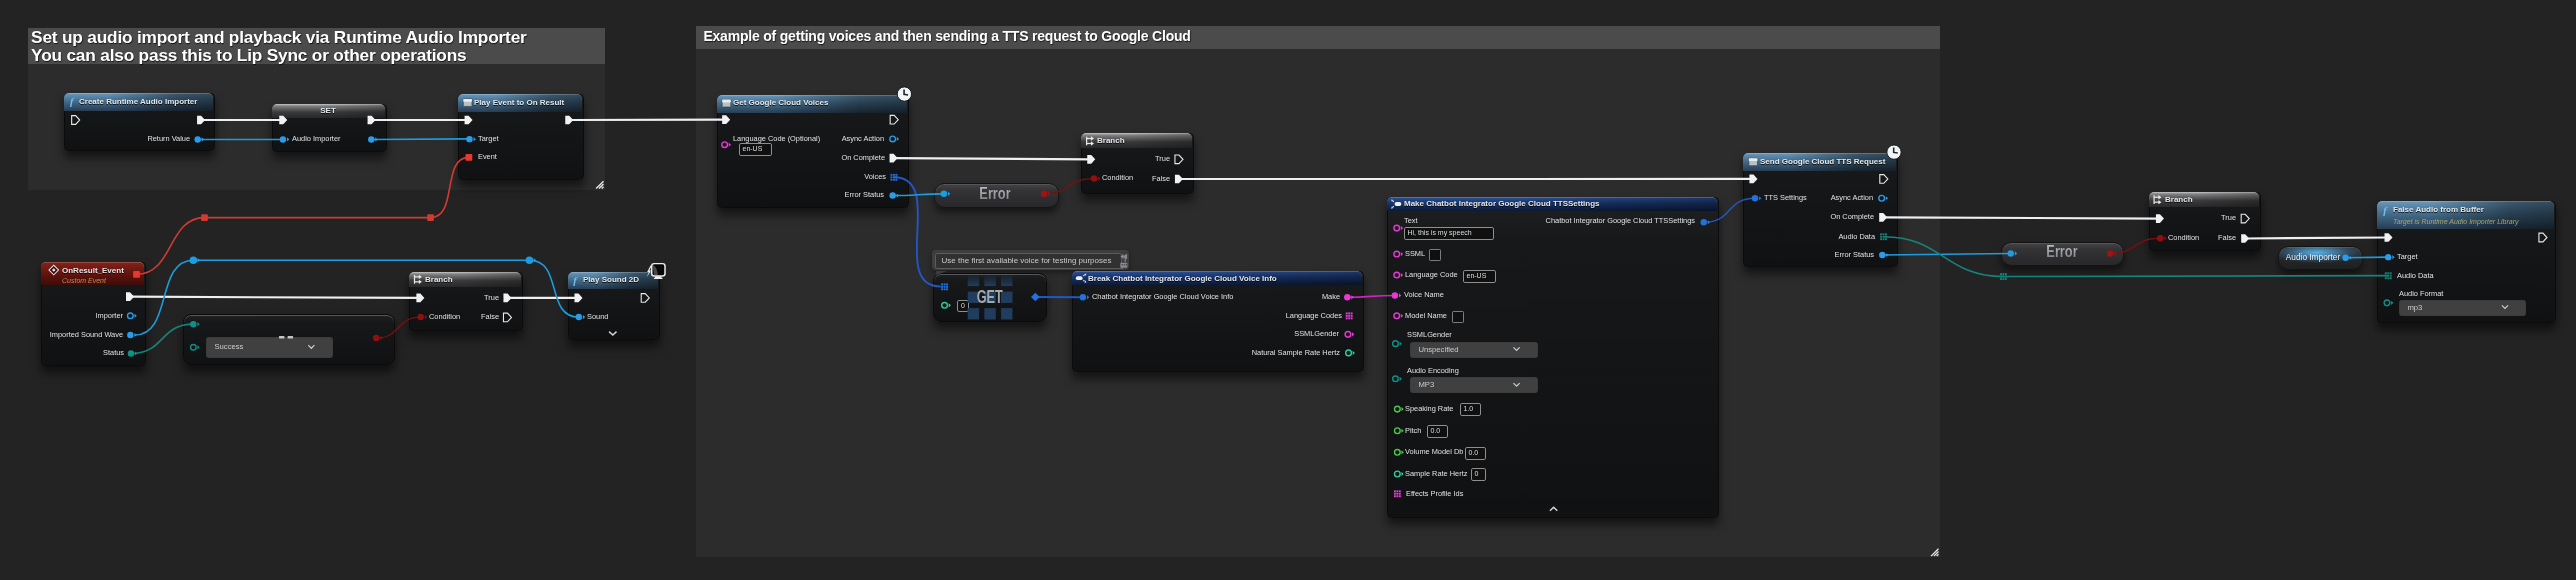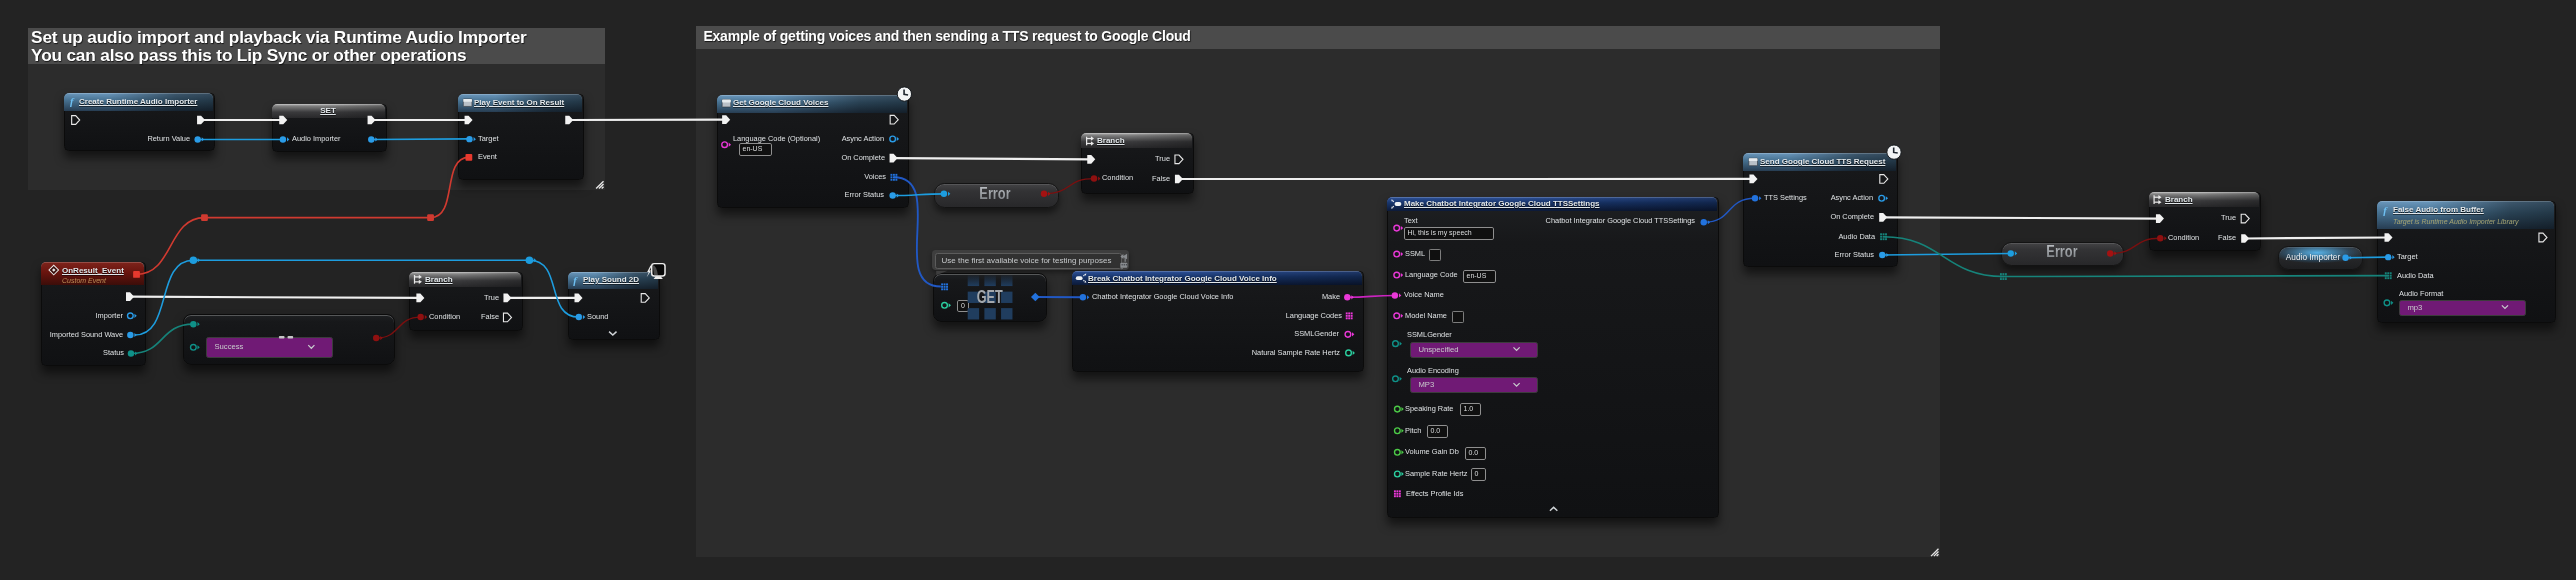--- a/index.html
+++ b/index.html
@@ -13,26 +13,26 @@
 .hdr{position:absolute;left:0;top:0;right:0;border-radius:5px 5px 0 0;
   box-shadow:inset 0 0.6px 0 rgba(255,255,255,0.38);}
 .hdr.fn{background:linear-gradient(90deg,rgba(0,0,0,0) 30%,rgba(0,0,0,0.42) 75%,rgba(0,0,0,0.5) 100%),linear-gradient(180deg,#6b98bd 0%,#46708f 42%,#273d52 100%);}
 .hdr.mk{background:linear-gradient(90deg,rgba(0,0,0,0) 40%,rgba(0,0,0,0.3) 100%),linear-gradient(180deg,#2e529a 0%,#18356b 42%,#0c1a38 100%);}
 .hdr.br{background:linear-gradient(90deg,rgba(0,0,0,0) 45%,rgba(0,0,0,0.25) 100%),linear-gradient(180deg,#b2b2b2 0%,#7a7a7a 18%,#3a3a3c 58%,#28282a 100%);}
 .hdr.ev{background:linear-gradient(180deg,#7f241c 0%,#69140e 45%,#3c0d09 100%);}
 .lb{position:absolute;font-size:7.4px;line-height:7.4px;color:#dfe2e4;white-space:nowrap;transform:translateY(-50%);}
 .lb.r{transform:translate(-100%,-50%);}
 .lb.c{transform:translate(-50%,-50%);}
 .ti{position:absolute;font-size:8px;line-height:8px;font-weight:bold;color:#e2e7ea;white-space:nowrap;
- transform:translateY(-50%);text-shadow:0 0.6px 0.6px rgba(0,0,0,0.8);text-decoration:underline;}
+ transform:translateY(-50%);text-shadow:0 0.6px 0.6px rgba(0,0,0,0.8);}
 .sub{position:absolute;font-size:7px;line-height:7px;font-style:italic;color:#bf9058;
  white-space:nowrap;transform:translateY(-50%);}
 .box{position:absolute;background:#101010;border:0.6px solid #8f8f8f;border-radius:1.9px;
  color:#dcdedf;font-size:7px;white-space:nowrap;overflow:hidden;}
-.dd{position:absolute;background:#701a75;border:0.6px solid #3c3c3c;border-radius:2.5px;
+.dd{position:absolute;background:#404040;border:0.6px solid #3c3c3c;border-radius:2.5px;
  color:#c9cccd;font-size:7.7px;white-space:nowrap;}
 .pill{position:absolute;border-radius:10.5px;background:linear-gradient(180deg,#434345 0%,#333335 30%,#28282a 100%);
  border:0.6px solid #131313;box-shadow:0 5px 7.4px rgba(0,0,0,0.5), inset 0 0.6px 0 rgba(255,255,255,0.22);}
 .errtxt{position:absolute;font-weight:bold;font-size:16px;letter-spacing:0;
  color:#a9adb1;transform:translate(-50%,-52%) scaleX(0.8);
  background:linear-gradient(180deg,#c2c6ca,#777b7f);-webkit-background-clip:text;
  -webkit-text-fill-color:transparent;}
 </style></head>
 <body>
 <div id="c">
@@ -93,21 +93,21 @@
     <div class="lb" style="left:1405px;top:316px">Model Name</div>
     <div style="position:absolute;left:1452px;top:311px;width:10px;height:10px;background:#101010;border:0.6px solid #7d7d7d;border-radius:1.2px"></div>
     <div class="lb" style="left:1407px;top:335px">SSMLGender</div>
     <div class="dd" style="left:1410px;top:342px;width:119px;height:14px;line-height:14px;padding-left:7.4px">Unspecified</div>
     <div class="lb" style="left:1407px;top:371px">Audio Encoding</div>
     <div class="dd" style="left:1410px;top:377px;width:119px;height:14px;line-height:14px;padding-left:7.4px">MP3</div>
     <div class="lb" style="left:1405px;top:409px">Speaking Rate</div>
     <div class="box" style="left:1460px;top:403px;width:16px;height:10.5px;line-height:10.5px;padding-left:2.5px;font-size:7px">1.0</div>
     <div class="lb" style="left:1405px;top:431px">Pitch</div>
     <div class="box" style="left:1427px;top:425px;width:16px;height:10.5px;line-height:10.5px;padding-left:2.5px;font-size:7px">0.0</div>
-    <div class="lb" style="left:1405px;top:452px">Volume Gain Db</div>
+    <div class="lb" style="left:1405px;top:452px">Volume Model Db</div>
     <div class="box" style="left:1465px;top:447px;width:16px;height:10.5px;line-height:10.5px;padding-left:2.5px;font-size:7px">0.0</div>
     <div class="lb" style="left:1405px;top:474px">Sample Rate Hertz</div>
     <div class="box" style="left:1471px;top:468px;width:10.5px;height:10.5px;line-height:10.5px;padding-left:2.5px;font-size:7px">0</div>
     <div class="lb" style="left:1406px;top:494px">Effects Profile Ids</div>
     <div class="lb r" style="left:1695px;top:221px">Chatbot Integrator Google Cloud TTSSettings</div>
     <div class="node" style="left:1743px;top:153px;width:153px;height:112px;"></div>
     <div class="hdr fn" style="left:1743px;top:153px;width:153px;height:18px"></div>
     <div class="ti" style="left:1760px;top:162px">Send Google Cloud TTS Request</div>
     <div class="pill" style="left:2001px;top:242px;width:121px;height:21.6px"></div>
     <div class="errtxt" style="left:2062px;top:252px">Error</div>

